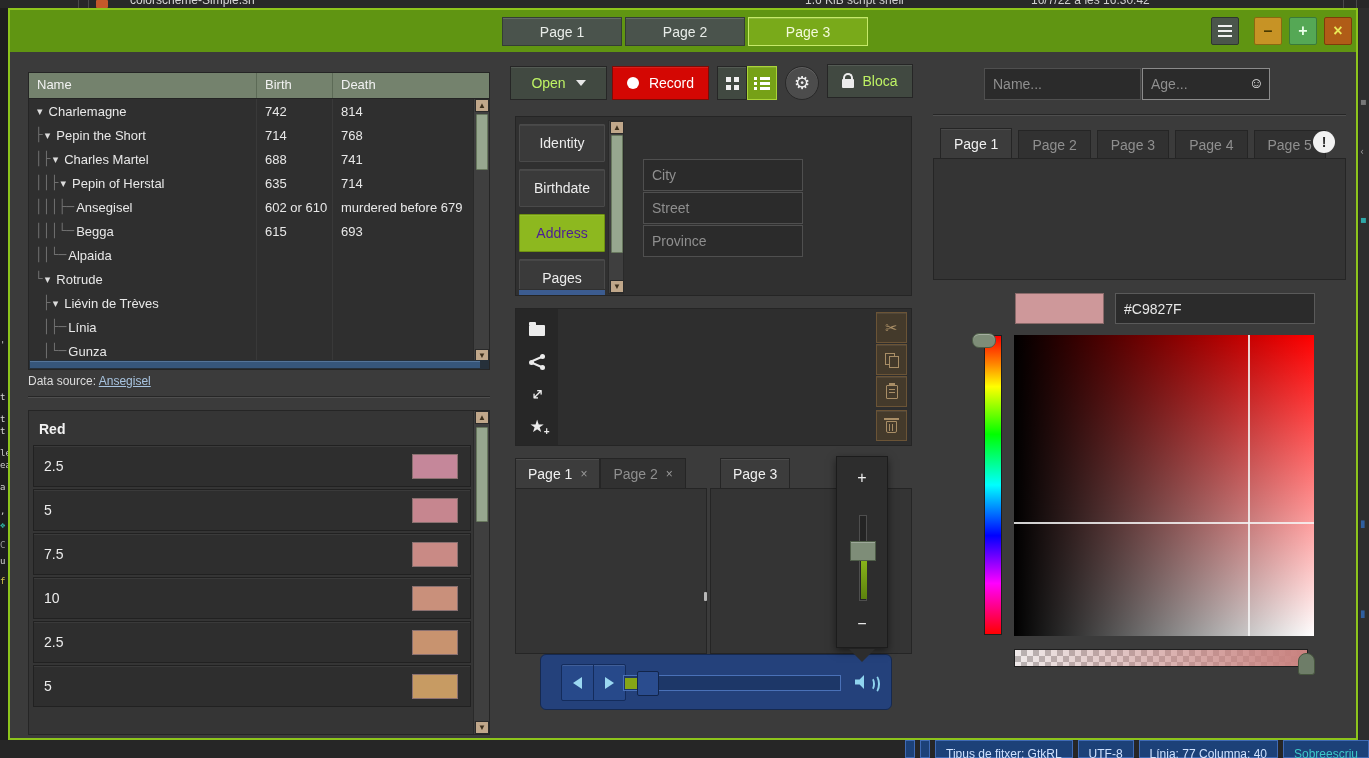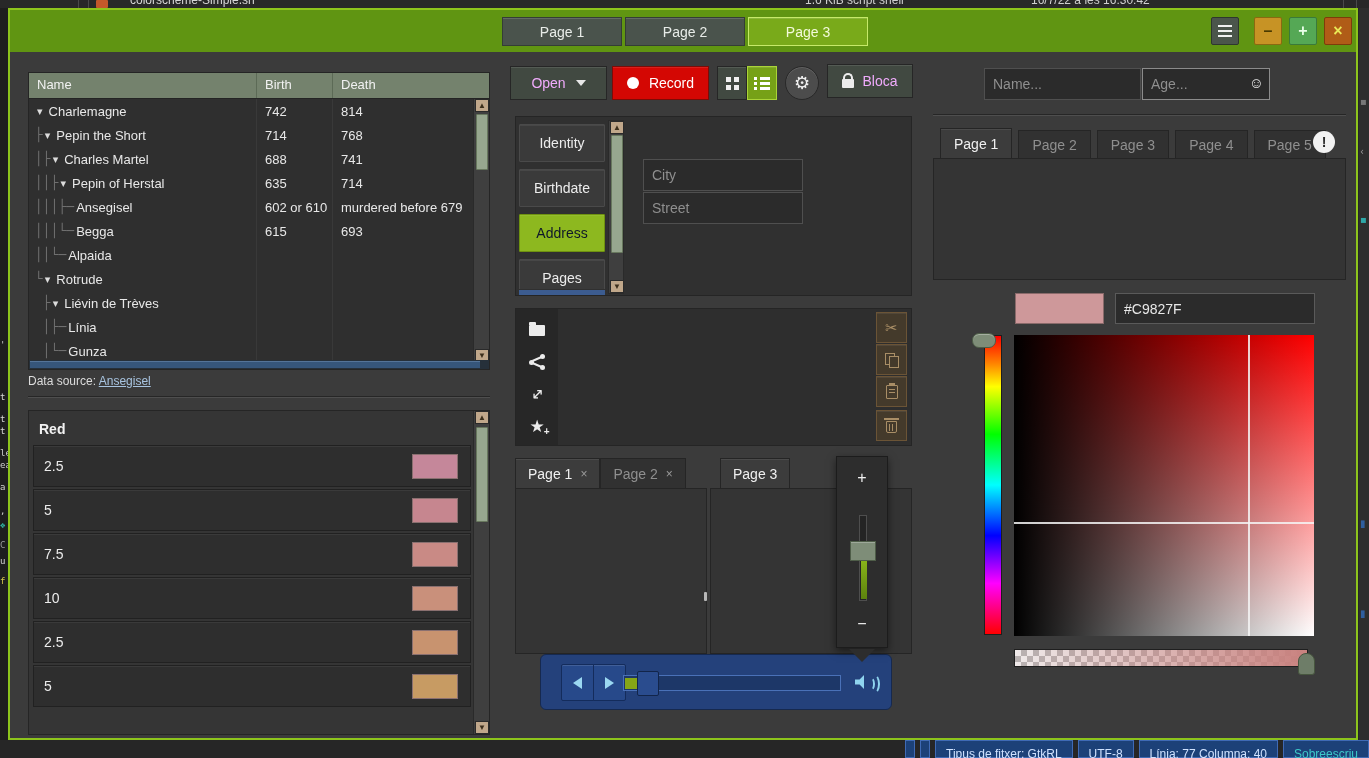--- a/index.html
+++ b/index.html
@@ -66,42 +66,42 @@
   #list-frame{left:18px;top:358px;width:462px;height:325px;background:#353535;border:1px solid #252525;overflow:hidden}
   #color-items{position:absolute;left:0;top:0;width:444px}
   .cl-header{height:34px;font-size:14px;font-weight:bold;color:#f2f2f2;padding:10px 0 0 10px}
   .cl-row{height:42px;margin:0 2px 2px 4px;background:#2e2e2e;border:1px solid #212121;
           box-shadow:inset 0 1px rgba(255,255,255,.06);display:flex;align-items:center;justify-content:space-between}
   .cl-label{font-size:14px;color:#ececec;padding-left:10px}
   .cl-swatch{width:46px;height:25px;margin-right:12px;border:1px solid #8a7070;display:inline-block}
   #list-vscroll{top:0;height:323px}
   
   .btn{background:#414941;border:1px solid #262626;box-shadow:inset 0 1px rgba(255,255,255,.10);
-       color:#f0abfc;font-size:14px;display:flex;align-items:center;justify-content:center;cursor:default}
+       color:#bef264;font-size:14px;display:flex;align-items:center;justify-content:center;cursor:default}
   #btn-open{left:500px;top:14px;width:97px;height:34px;gap:10px}
   .caret{width:0;height:0;border-left:5px solid transparent;border-right:5px solid transparent;border-top:6px solid #e8e8e8}
   #btn-record{left:602px;top:14px;width:97px;height:34px;background:#d40703;border:1px solid #7e0b06;gap:10px;color:#fff}
   .rec-dot{width:12px;height:12px;border-radius:50%;background:#fff}
   #btn-grid{left:707px;top:14px;width:30px;height:34px}
   .grid-ic{width:5px;height:5px;background:#f0f0f0;box-shadow:8px 0 0 #f0f0f0,0 8px 0 #f0f0f0,8px 8px 0 #f0f0f0;margin:-8px 0 0 -8px}
   #btn-list{left:737px;top:14px;width:30px;height:34px;background:#76a117;border:1px solid #aad438}
   .list-ic{position:relative;width:16px;height:13px}
   .list-ic .dot{position:absolute;left:0;top:0;width:3px;height:3px;background:#fff;box-shadow:0 5px 0 #fff,0 10px 0 #fff}
   .list-ic .bar{position:absolute;left:6px;top:0;width:10px;height:3px;background:#fff;box-shadow:0 5px 0 #fff,0 10px 0 #fff}
   #btn-gear{left:775px;top:14px;width:34px;height:34px;border-radius:50%;background:#4c4c4c;border:1px solid #282828;
             box-shadow:inset 0 1px rgba(255,255,255,.12);color:#f0f0f0;font-size:18px;display:flex;align-items:center;justify-content:center}
   #btn-lock{left:817px;top:12px;width:86px;height:34px;gap:8px}
   .lock-ic{width:12px;height:9px;background:#ececec;border-radius:1px;position:relative;margin-top:5px}
   .lock-ic:before{content:"";position:absolute;top:-6px;left:1px;width:6px;height:6px;border:2px solid #ececec;border-bottom:none;border-radius:5px 5px 0 0}
   
   #form-frame{left:505px;top:64px;width:397px;height:180px;background:#303030;border:1px solid #252525}
   #form-sidebar{position:absolute;left:3px;top:0;width:86px;height:172px;overflow:hidden}
   .side-item{height:38px;margin-top:7px;background:#3a3a3a;border:1px solid #4a4a4a;border-radius:1px;color:#ececec;
              font-size:14px;display:flex;align-items:center;justify-content:center;box-shadow:inset 0 1px rgba(255,255,255,.07)}
-  .side-item.active{background:#8db81f;border-color:#6f9210;color:#0f172a}
+  .side-item.active{background:#8db81f;border-color:#6f9210;color:#4c1d95}
   #sidebar-sel{position:absolute;left:3px;top:173px;width:86px;height:5px;background:#3c5c90}
   #form-vscroll{left:92px;top:3px;height:174px;position:absolute;width:16px;background:#3f3f3f;border:1px solid #2a2a2a}
   #form-fields{position:absolute;left:127px;top:42px;width:160px}
   .entry{background:#2b2b2b;border:1px solid #4f4f4f;color:#e8e8e8;font-size:14px;padding:0 8px;height:32px;width:100%}
   .entry::placeholder{color:#8f8f8f;opacity:1}
   #form-fields .entry{display:block;margin-bottom:1px}
   
   #icons-frame{left:505px;top:256px;width:397px;height:138px;background:#2e2e2e;border:1px solid #252525}
   #icons-left{position:absolute;left:0;top:0;width:42px;height:136px;background:#272727;display:flex;flex-direction:column;align-items:center;gap:10px;padding-top:10px}
   .tool-ic{width:22px;height:22px;display:flex;align-items:center;justify-content:center;color:#ececec}
@@ -445,20 +445,21 @@
         </div>
       <div id="sidebar-sel"></div>
       <div class="vscroll" id="form-vscroll">
         <div class="stepper" style="top:0">▲</div>
         <div class="thumb" style="top:14px;height:118px"></div>
         <div class="stepper" style="bottom:0">▼</div>
       </div>
       <div id="form-fields">
           <input class="entry" placeholder="City" style="">
           <input class="entry" placeholder="Street" style="">
+          <input class="entry" placeholder="Province" style="">
         </div>
     </div>
 
     <div id="icons-frame" class="abs">
       <div id="icons-left">
         <span class="tool-ic">
             <span class="folder-ic"></span>
           </span>
         <span class="tool-ic">
             <span class="share-ic">

